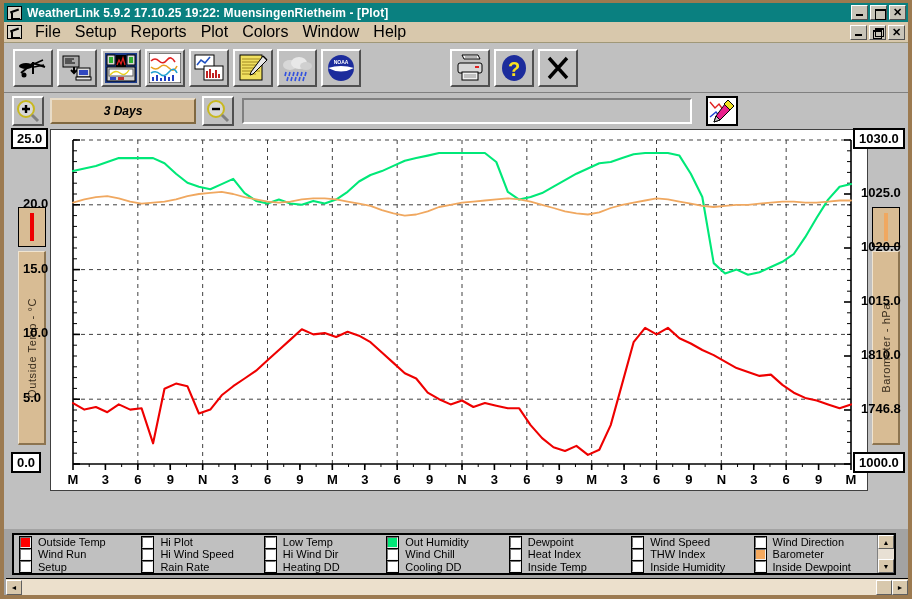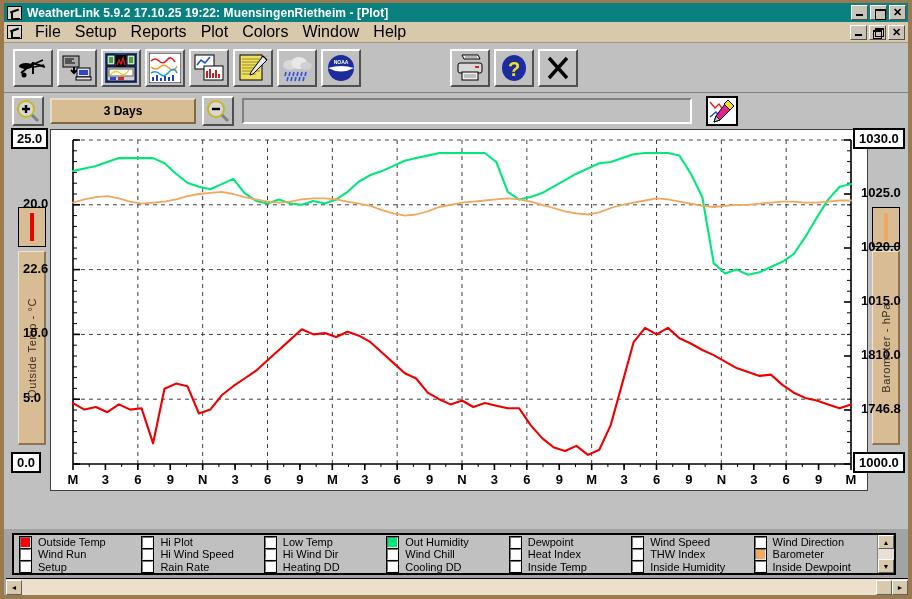--- a/index.html
+++ b/index.html
@@ -149,20 +149,21 @@
   .tbtn svg { display: block; }
   .tb-gap { width: 85px; }
 
   
   .zoombar {
     height: 36px;
     background: #c0c0c0;
     display: flex; align-items: center;
     padding-left: 8px;
     position: relative;
+    font-style: italic;
   }
   .zbtn {
     width: 32px; height: 30px;
     background: #c0c0c0;
     border-top: 2px solid #ffffff;
     border-left: 2px solid #ffffff;
     border-right: 2px solid #505050;
     border-bottom: 2px solid #505050;
     display: flex; align-items: center; justify-content: center;
   }
@@ -690,21 +691,21 @@
           </g>
         <g id="g-series">
             <polyline points="22.0,273.1 33.4,279.6 44.9,277.0 56.3,282.2 67.8,274.4 79.2,279.6 90.6,278.3 102.1,313.3 113.5,258.8 125.0,253.6 136.4,256.2 147.9,283.5 159.3,279.6 170.7,265.3 182.2,256.2 193.6,248.5 205.1,240.7 216.5,230.3 227.9,220.0 239.4,209.6 250.8,199.2 262.3,204.4 273.7,203.1 285.1,207.0 296.6,201.8 308.0,205.7 319.5,212.2 330.9,222.5 342.4,232.9 353.8,243.3 365.2,248.5 376.7,262.7 388.1,269.2 399.6,274.4 411.0,270.5 422.4,277.0 433.9,273.1 445.3,275.7 456.8,278.3 468.2,278.3 479.6,295.1 491.1,308.1 502.5,317.2 514.0,321.0 525.4,315.9 536.9,324.9 548.3,319.7 559.7,295.1 571.2,253.6 582.6,212.2 594.1,197.9 605.5,204.4 616.9,197.9 628.4,208.3 639.8,213.5 651.3,220.0 662.7,225.1 674.1,231.6 685.6,238.1 697.0,242.0 708.5,245.9 719.9,244.6 731.4,254.9 742.8,262.7 754.2,267.9 765.7,270.5 777.1,274.4 788.6,278.3 800.0,274.4" fill="none" stroke="#EE0000" stroke-width="2.1" stroke-linejoin="round" stroke-linecap="round"></polyline>
             <polyline points="22.0,41.1 33.4,38.5 44.9,35.9 56.3,32.0 67.8,28.1 79.2,28.1 90.6,28.1 102.1,28.1 113.5,33.3 125.0,43.7 136.4,52.8 147.9,56.7 159.3,59.2 170.7,54.1 182.2,48.9 193.6,63.1 205.1,70.9 216.5,73.5 227.9,69.6 239.4,73.5 250.8,74.8 262.3,70.9 273.7,73.5 285.1,69.6 296.6,61.8 308.0,51.5 319.5,45.0 330.9,41.1 342.4,35.9 353.8,30.7 365.2,28.1 376.7,25.6 388.1,23.0 399.6,23.0 411.0,23.0 422.4,23.0 433.9,23.0 445.3,32.0 456.8,61.8 468.2,69.6 479.6,67.0 491.1,63.1 502.5,56.7 514.0,50.2 525.4,43.7 536.9,38.5 548.3,33.3 559.7,32.0 571.2,28.1 582.6,24.3 594.1,23.0 605.5,23.0 616.9,23.0 628.4,25.6 639.8,43.7 651.3,67.0 662.7,133.1 674.1,143.5 685.6,139.6 697.0,144.8 708.5,142.2 719.9,137.0 731.4,131.8 742.8,124.0 754.2,107.2 765.7,87.8 777.1,69.6 788.6,56.7 800.0,54.1" fill="none" stroke="#00E878" stroke-width="2.1" stroke-linejoin="round" stroke-linecap="round"></polyline>
             <polyline points="22.0,72.6 33.4,69.4 44.9,67.2 56.3,66.2 67.8,68.3 79.2,71.6 90.6,73.7 102.1,72.6 113.5,71.6 125.0,69.4 136.4,66.2 147.9,64.0 159.3,62.9 170.7,61.8 182.2,64.0 193.6,67.2 205.1,69.4 216.5,71.6 227.9,72.6 239.4,71.6 250.8,69.4 262.3,68.3 273.7,68.3 285.1,69.4 296.6,71.6 308.0,73.7 319.5,75.9 330.9,80.2 342.4,83.4 353.8,85.6 365.2,84.5 376.7,81.3 388.1,77.0 399.6,74.8 411.0,72.6 422.4,71.6 433.9,70.5 445.3,69.4 456.8,68.3 468.2,69.4 479.6,71.6 491.1,74.8 502.5,78.0 514.0,81.3 525.4,83.4 536.9,84.5 548.3,82.4 559.7,78.0 571.2,74.8 582.6,72.6 594.1,70.5 605.5,68.3 616.9,69.4 628.4,71.6 639.8,73.7 651.3,75.9 662.7,77.0 674.1,75.9 685.6,74.8 697.0,74.8 708.5,73.7 719.9,72.6 731.4,71.6 742.8,71.6 754.2,72.6 765.7,72.6 777.1,71.6 788.6,70.5 800.0,70.5" fill="none" stroke="#F0A860" stroke-width="1.8" stroke-linejoin="round" stroke-linecap="round"></polyline>
           </g>
         <g id="g-labels"></g>
       </svg>
     <div style="position: absolute; left: -40px; top: -2px; font-size: 13px; font-weight: bold; color: rgb(0, 0, 0); white-space: nowrap; font-family: &quot;Liberation Sans&quot;, sans-serif; border: 2px solid rgb(0, 0, 0); background: rgb(255, 255, 255); padding: 1px 4px;">25.0</div>
         <div style="position: absolute; left: -28px; top: 65.8px; font-size: 13px; font-weight: bold; color: rgb(0, 0, 0); white-space: nowrap; font-family: &quot;Liberation Sans&quot;, sans-serif;">20.0</div>
-        <div style="position: absolute; left: -28px; top: 130.6px; font-size: 13px; font-weight: bold; color: rgb(0, 0, 0); white-space: nowrap; font-family: &quot;Liberation Sans&quot;, sans-serif;">22.6</div>
+        <div style="position: absolute; left: -28px; top: 130.6px; font-size: 13px; font-weight: bold; color: rgb(0, 0, 0); white-space: nowrap; font-family: &quot;Liberation Sans&quot;, sans-serif;">15.0</div>
         <div style="position: absolute; left: -28px; top: 195.4px; font-size: 13px; font-weight: bold; color: rgb(0, 0, 0); white-space: nowrap; font-family: &quot;Liberation Sans&quot;, sans-serif;">10.0</div>
         <div style="position: absolute; left: -28px; top: 260.2px; font-size: 13px; font-weight: bold; color: rgb(0, 0, 0); white-space: nowrap; font-family: &quot;Liberation Sans&quot;, sans-serif;">5.0</div>
         <div style="position: absolute; left: -40px; top: 322px; font-size: 13px; font-weight: bold; color: rgb(0, 0, 0); white-space: nowrap; font-family: &quot;Liberation Sans&quot;, sans-serif; border: 2px solid rgb(0, 0, 0); background: rgb(255, 255, 255); padding: 1px 4px;">0.0</div>
         <div style="position: absolute; left: 802px; top: -2px; font-size: 13px; font-weight: bold; color: rgb(0, 0, 0); white-space: nowrap; font-family: &quot;Liberation Sans&quot;, sans-serif; border: 2px solid rgb(0, 0, 0); background: rgb(255, 255, 255); padding: 1px 4px;">1030.0</div>
         <div style="position: absolute; left: 810px; top: 55px; font-size: 13px; font-weight: bold; color: rgb(0, 0, 0); white-space: nowrap; font-family: &quot;Liberation Sans&quot;, sans-serif;">1025.0</div>
         <div style="position: absolute; left: 810px; top: 109px; font-size: 13px; font-weight: bold; color: rgb(0, 0, 0); white-space: nowrap; font-family: &quot;Liberation Sans&quot;, sans-serif;">1020.0</div>
         <div style="position: absolute; left: 810px; top: 163px; font-size: 13px; font-weight: bold; color: rgb(0, 0, 0); white-space: nowrap; font-family: &quot;Liberation Sans&quot;, sans-serif;">1015.0</div>
         <div style="position: absolute; left: 810px; top: 217px; font-size: 13px; font-weight: bold; color: rgb(0, 0, 0); white-space: nowrap; font-family: &quot;Liberation Sans&quot;, sans-serif;">1810.0</div>
         <div style="position: absolute; left: 810px; top: 271px; font-size: 13px; font-weight: bold; color: rgb(0, 0, 0); white-space: nowrap; font-family: &quot;Liberation Sans&quot;, sans-serif;">1746.8</div>
         <div style="position: absolute; left: 802px; top: 322px; font-size: 13px; font-weight: bold; color: rgb(0, 0, 0); white-space: nowrap; font-family: &quot;Liberation Sans&quot;, sans-serif; border: 2px solid rgb(0, 0, 0); background: rgb(255, 255, 255); padding: 1px 4px;">1000.0</div>

